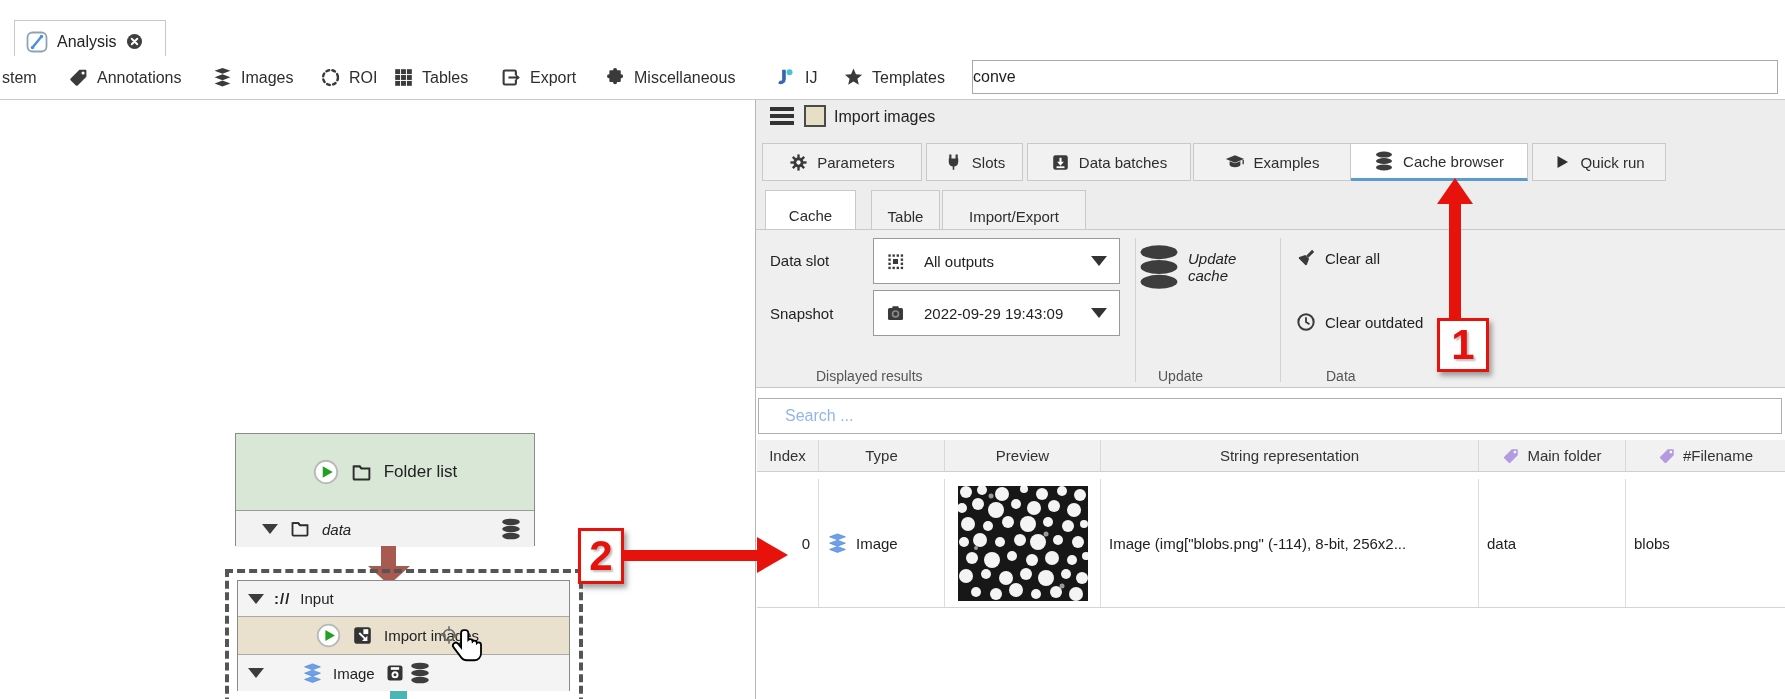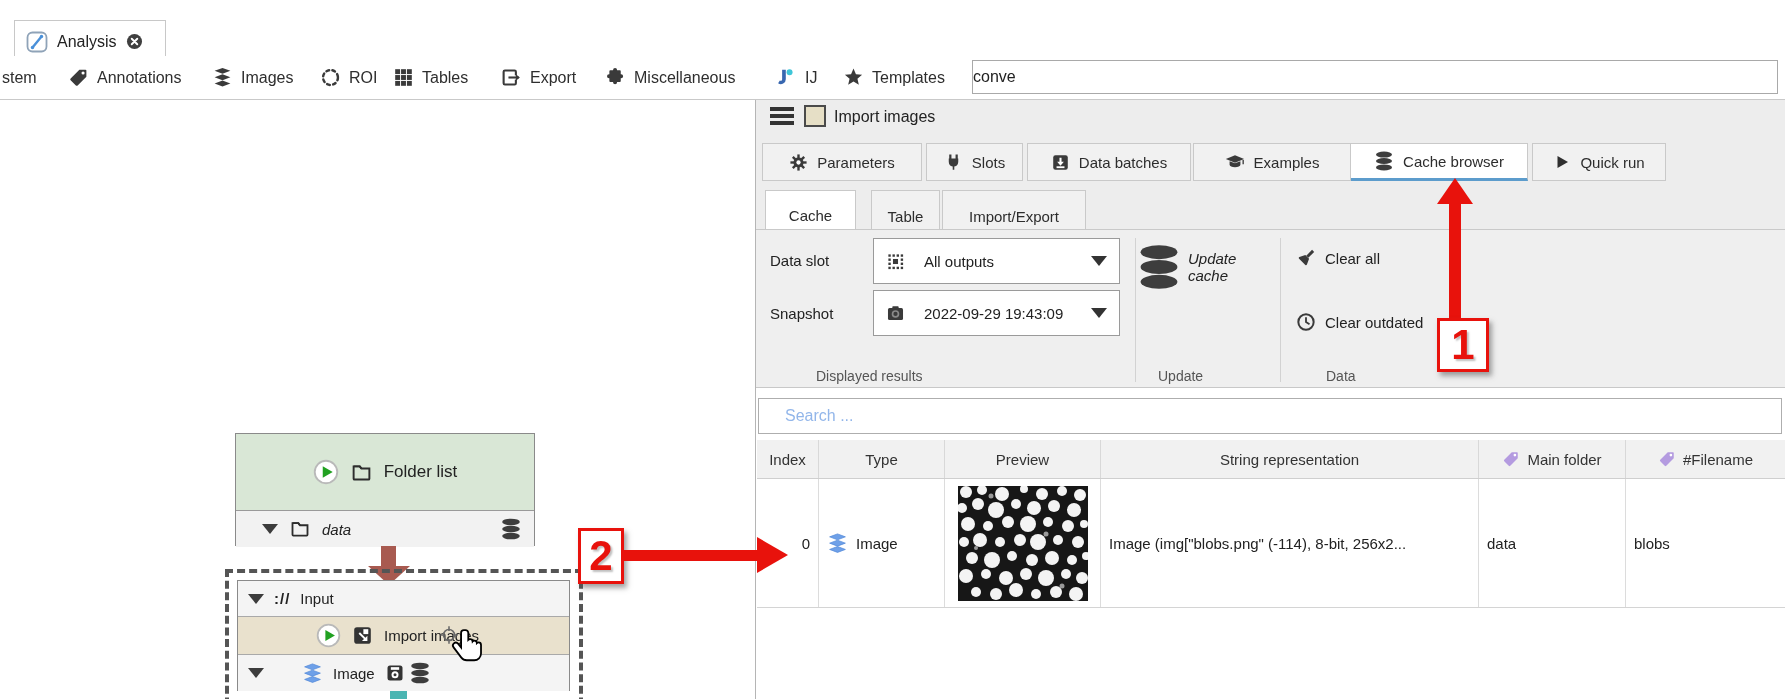--- a/index.html
+++ b/index.html
@@ -66,21 +66,21 @@
   .combo .carr{margin-left:auto;width:0;height:0;border-left:8px solid transparent;border-right:8px solid transparent;border-top:10px solid #333;}
   .vsep{position:absolute;top:8px;width:1px;height:144px;background:#d2d2d2;}
   .rbtn{position:absolute;display:flex;align-items:center;gap:9px;font-size:15px;color:#222;cursor:default;}
   .rcaption{position:absolute;font-size:14px;color:#555;}
   .bigbtn{position:absolute;display:flex;flex-direction:row;align-items:center;gap:6px;font-size:15px;color:#222;cursor:default;font-style:italic;}
 
   .psearch{left:2px;top:298px;width:1024px;height:36px;border:1px solid #aeaeae;box-sizing:border-box;
     font-size:16px;padding:0 26px;font-family:"Liberation Sans",sans-serif;background:#fff;outline:none;}
   .psearch::placeholder{color:#92b6ea;opacity:1;}
 
-  .thead{left:1px;top:340px;width:1029px;height:39px;display:flex;background:#f1f1f1;border-bottom:1px solid #cfcfcf;box-sizing:border-box;}
+  .thead{left:1px;top:340px;width:1029px;height:32px;display:flex;background:#f1f1f1;border-bottom:1px solid #cfcfcf;box-sizing:border-box;}
   .th{box-sizing:border-box;border-right:1px solid #d8d8d8;display:flex;align-items:center;justify-content:center;gap:7px;font-size:15px;color:#333;}
   .trow{left:1px;top:379px;width:1029px;height:129px;display:flex;background:#fff;border-bottom:1px solid #d4d4d4;box-sizing:border-box;}
   .td{box-sizing:border-box;border-right:1px solid #dcdcdc;display:flex;align-items:center;font-size:15px;color:#222;padding:0 8px;}
   .c-index{width:62px;}.c-type{width:126px;}.c-prev{width:156px;}.c-str{width:378px;}.c-main{width:147px;}.c-file{width:160px;}
   .td.c-index{justify-content:flex-end;}
   .td.c-type{gap:8px;}
   .td.c-prev{justify-content:center;padding:0;}
 
   
   .ann{z-index:60;}

